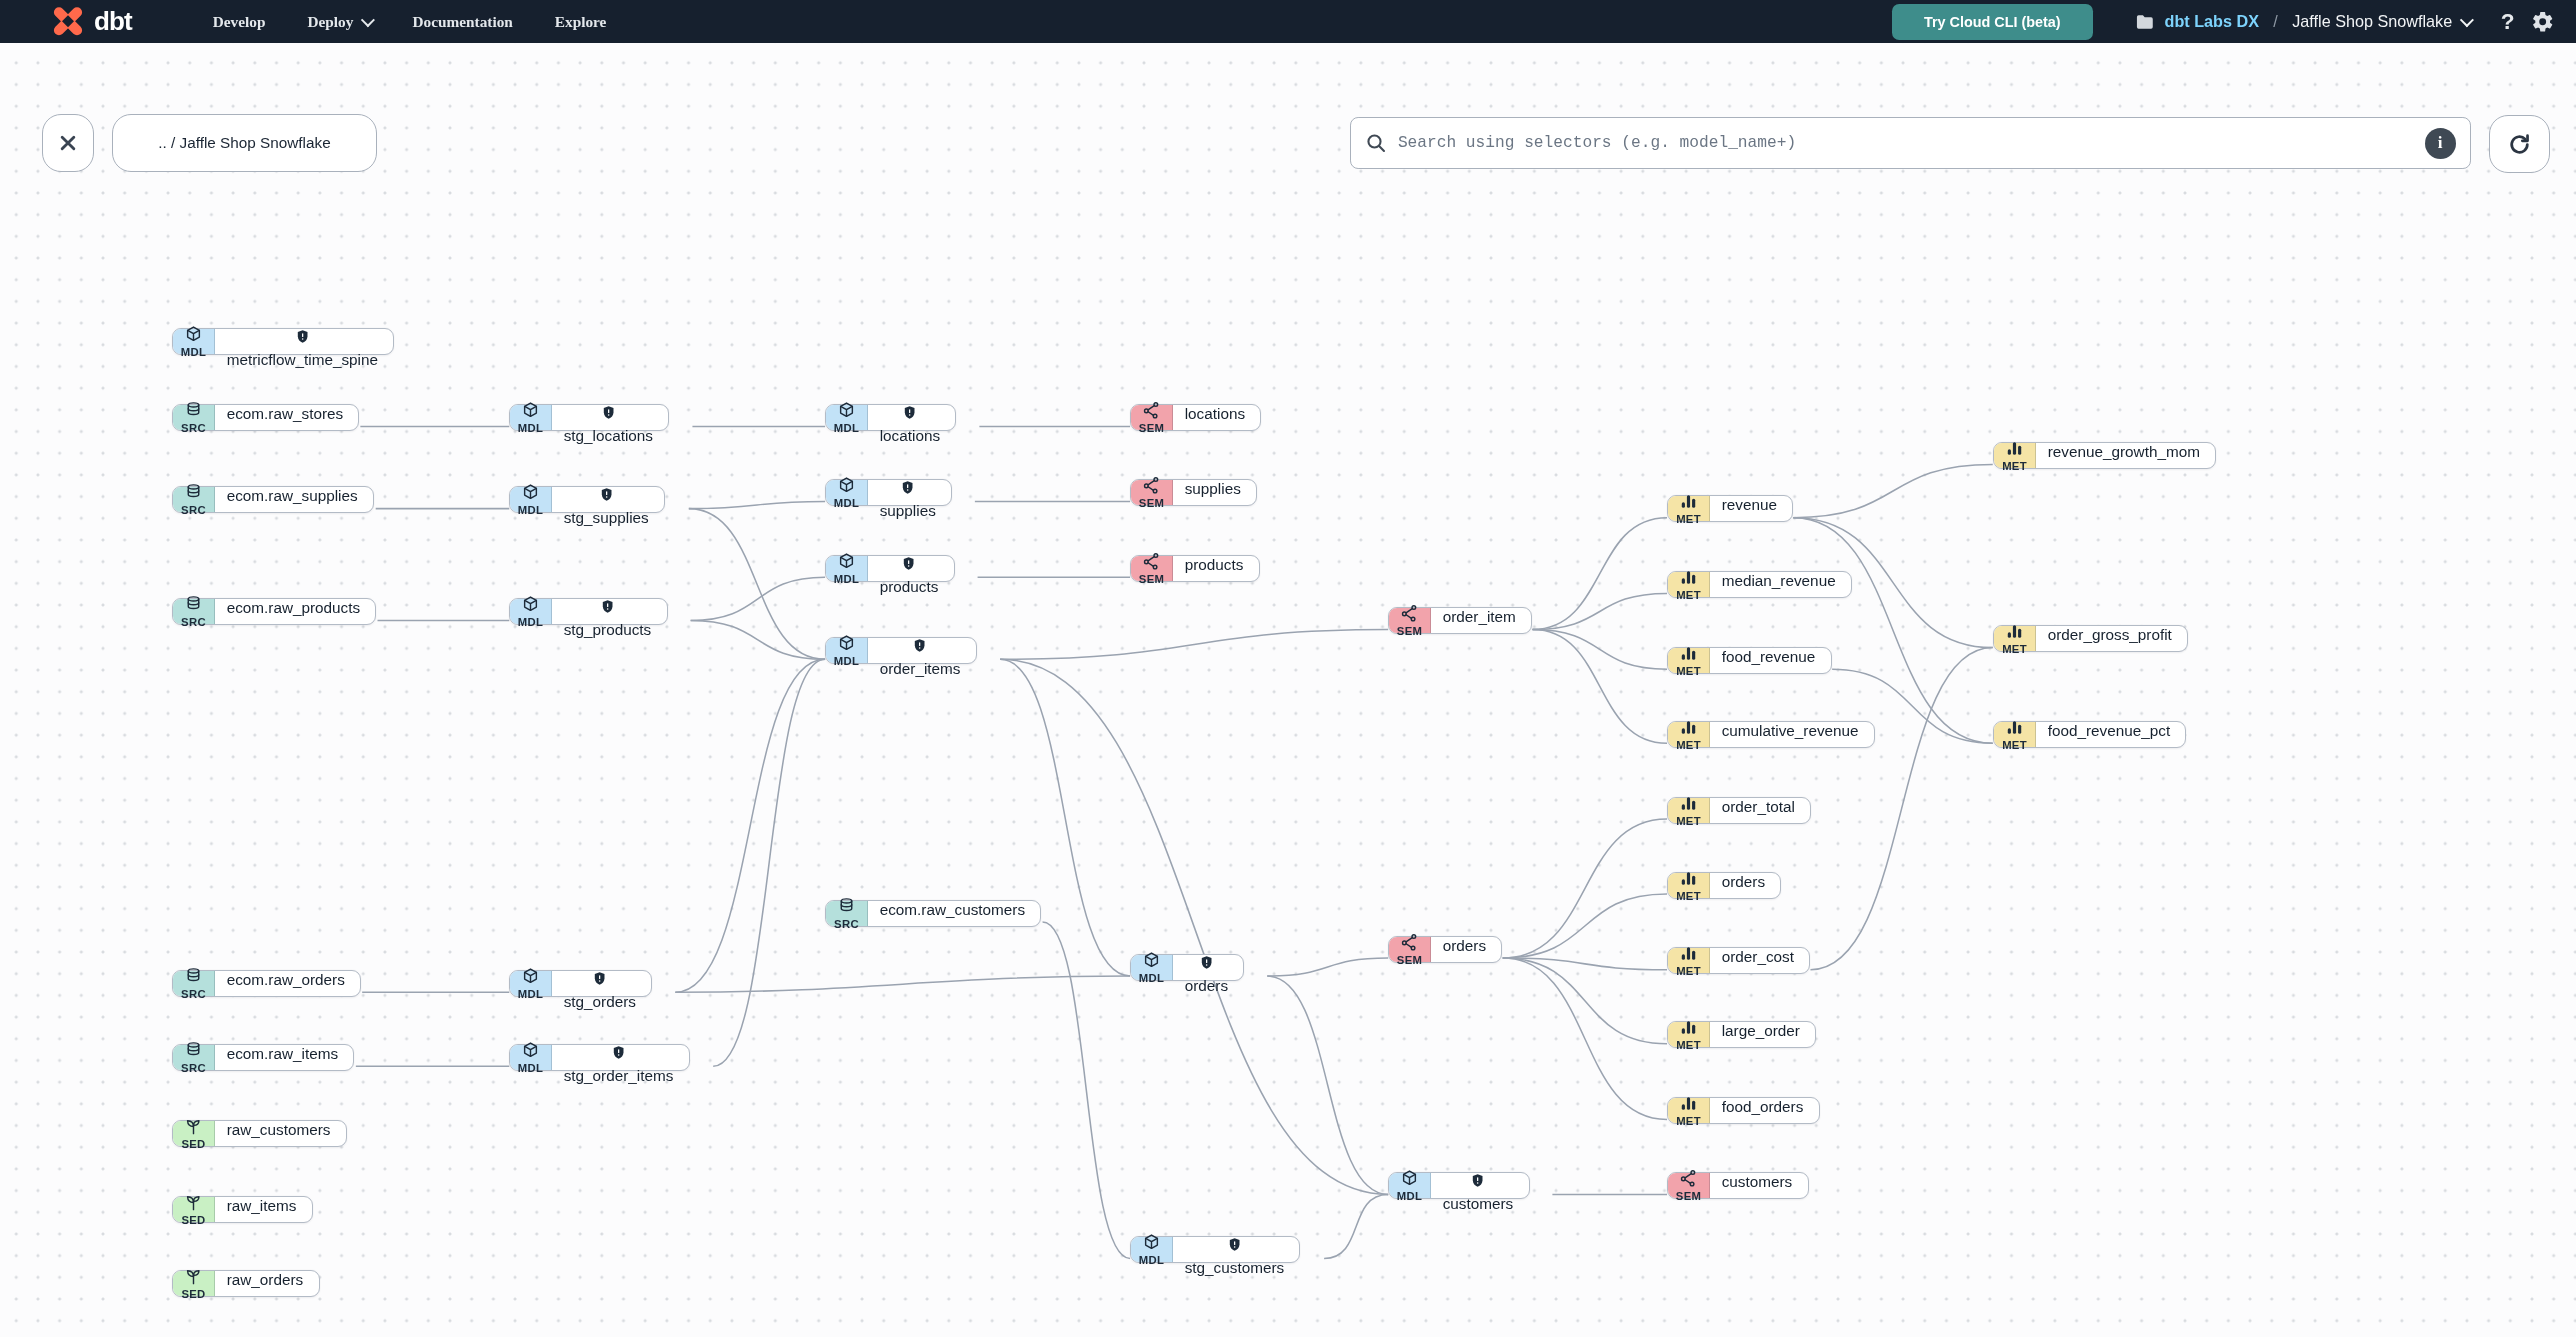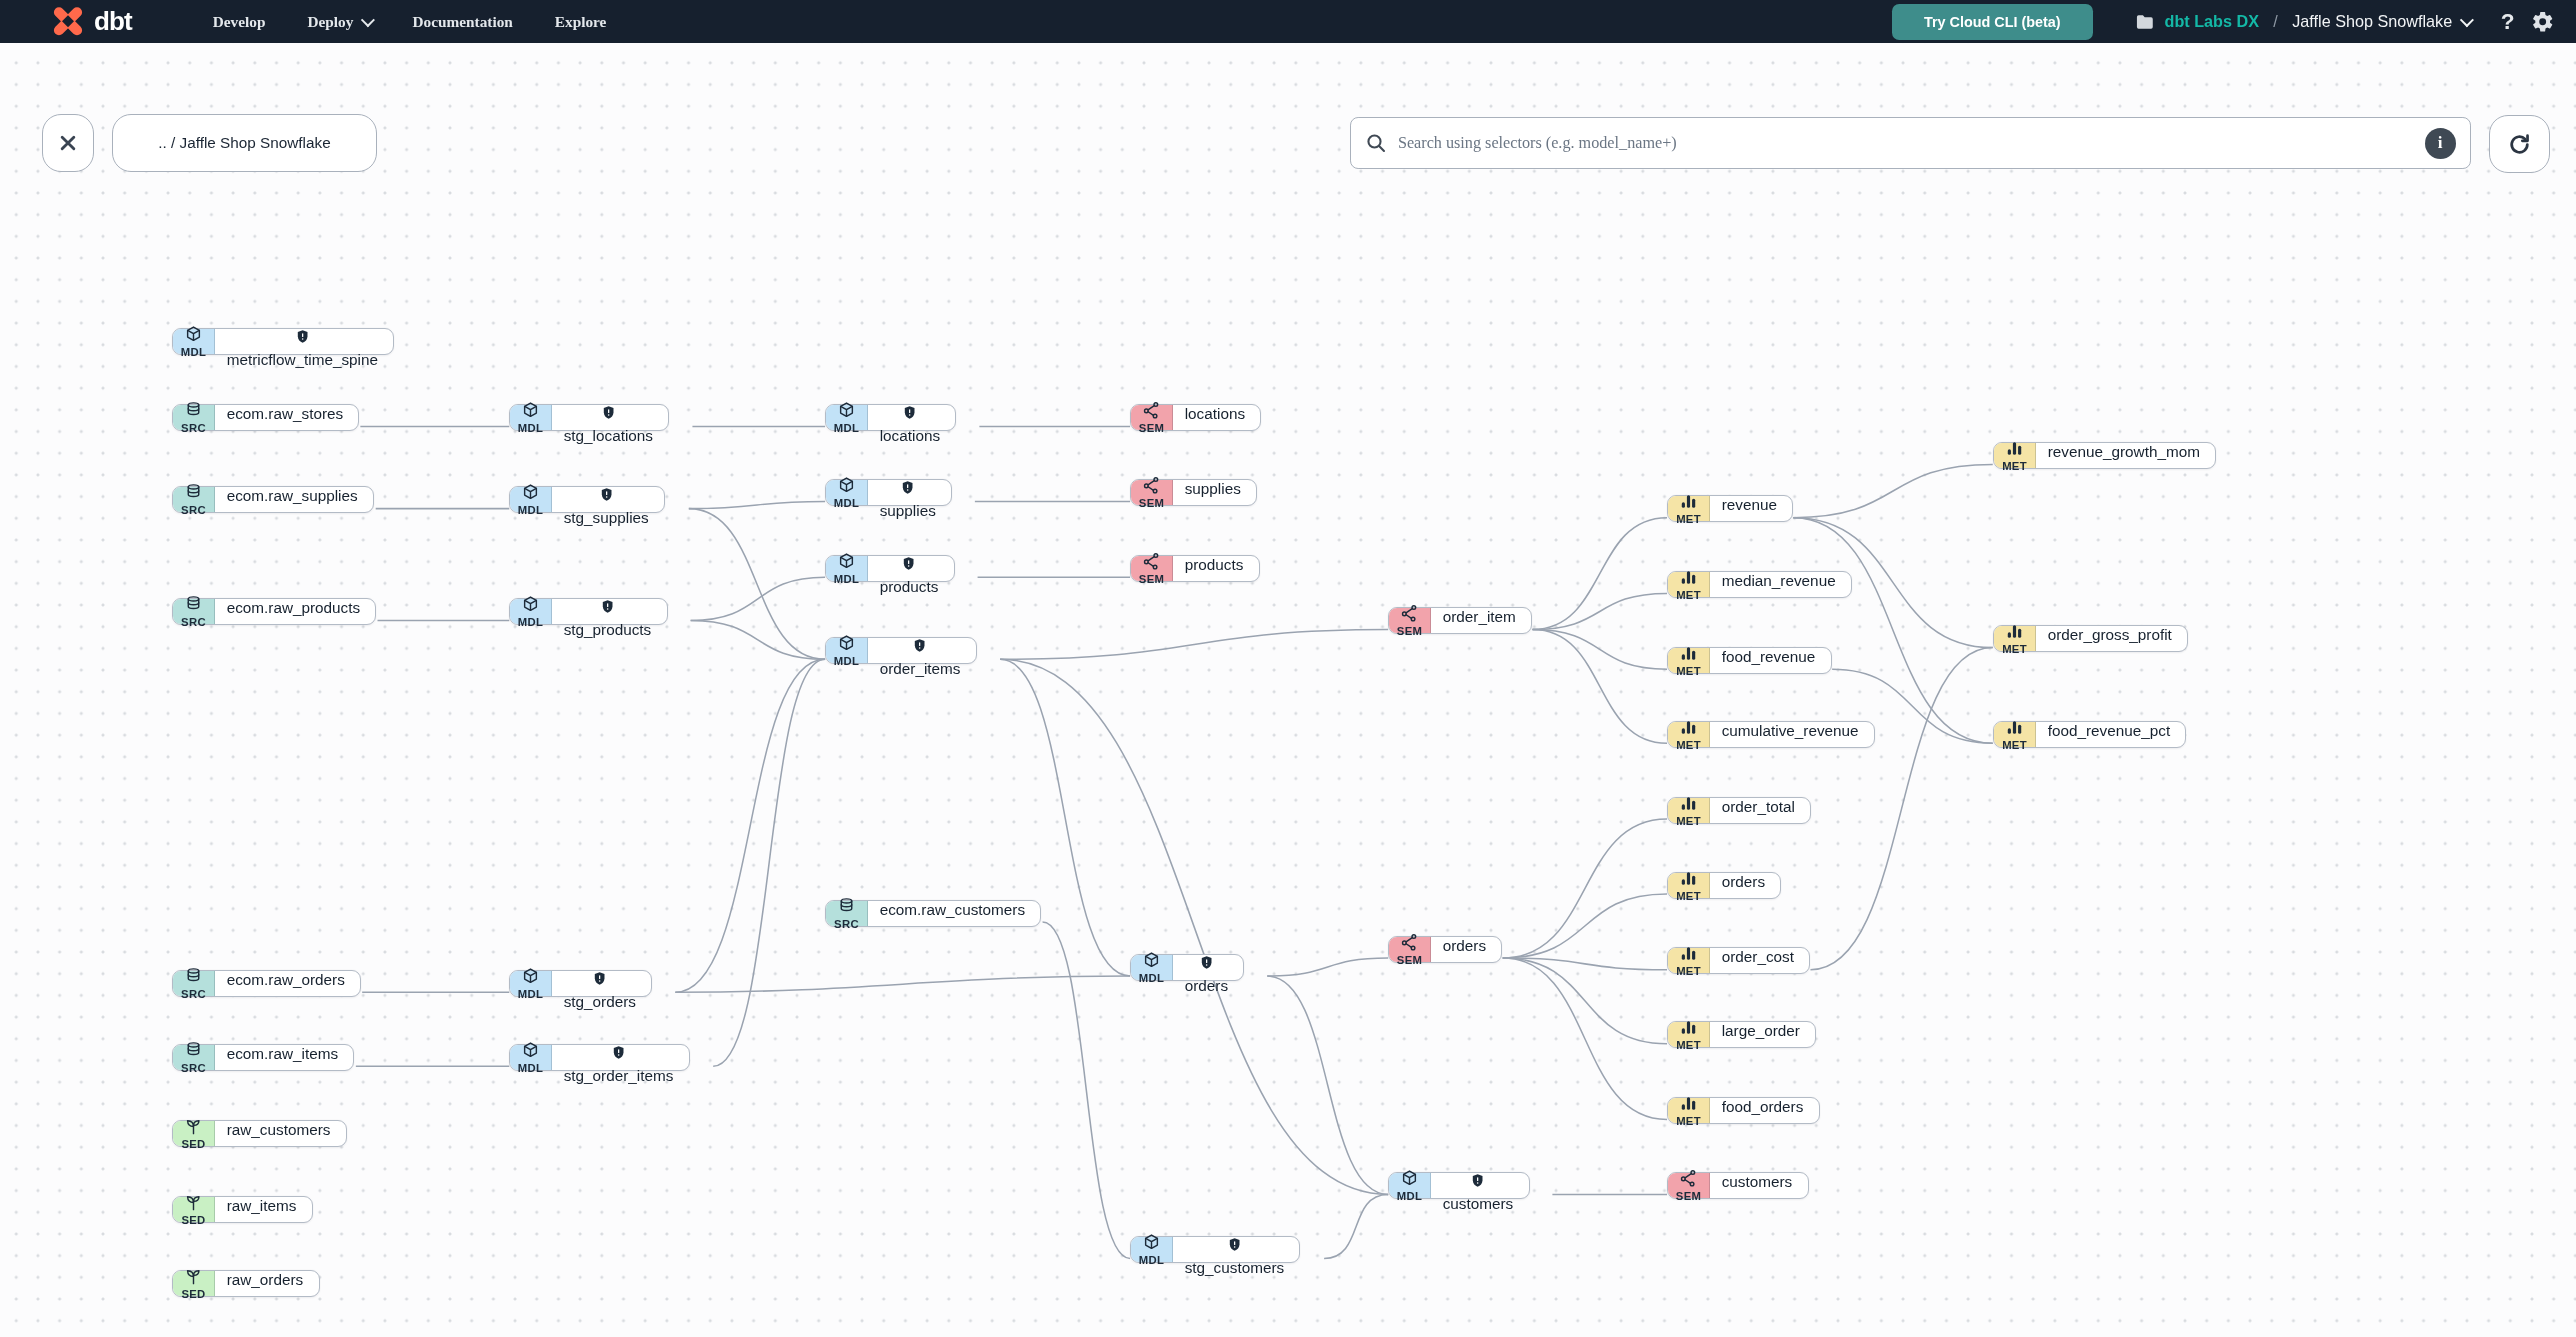--- a/index.html
+++ b/index.html
@@ -11,21 +11,21 @@
     background:#16202e; display:flex; align-items:center; z-index:50; }
   .brand { display:flex; align-items:center; gap:9px; margin-left:51px; }
   .brand-word { color:#ffffff; font-size:26px; font-weight:bold; letter-spacing:-0.9px; }
   .nav-items { display:flex; align-items:center; gap:42px; margin-left:81px; }
   .nav-item { color:#e4e8ec; font-size:15.3px; font-weight:bold; cursor:pointer;
     display:flex; align-items:center; gap:7.2px;font-family:Liberation Serif, serif; }
   .nav-right { margin-left:auto; display:flex; align-items:center; margin-right:21.7px; gap:16.2px; }
   .cta-btn { background:#3e8d8b; color:#ffffff; font-size:14.4px; font-weight:bold;
     border:none; border-radius:7.2px; height:36px; padding:0 32px; cursor:pointer; }
   .acct { display:flex; align-items:center; gap:9px; margin-left:25px; }
-  .acct-name { color:#14b8a6; font-size:16.2px; font-weight:bold; }
+  .acct-name { color:#7dd3fc; font-size:16.2px; font-weight:bold; }
   .crumb-sep { color:#8d97a3; font-size:16.2px; margin:0 5.4px; }
   .proj-name { color:#f2f4f6; font-size:16.2px; display:flex; align-items:center; gap:8.1px; cursor:pointer; }
   .chev { width:10px; height:10px; border-right:2.2px solid currentColor; border-bottom:2.2px solid currentColor;
     transform:rotate(45deg) translateY(-2.7px); display:inline-block; }
   .help-q { color:#e6e9ec; font-size:22.6px; font-weight:bold; cursor:pointer; margin-left:14.4px; }
   .gear { cursor:pointer; display:flex; }
 
   
   .workspace { position:absolute; left:0; top:43px; width:2576px; height:1294px;
     background-color:#fcfcfd;
@@ -35,21 +35,21 @@
   
   .tool-btn { position:absolute; background:#ffffff; border:0.9px solid #a9b1bc;
     border-radius:19px; display:flex; align-items:center; justify-content:center; cursor:pointer; }
   .close-btn { left:42px; top:71px; width:52px; height:58px; }
   .breadcrumb-box { left:112px; top:71px; width:265px; height:58px; cursor:default; }
   .breadcrumb-box span { font-size:15.3px; color:#1a2533; }
   .searchbar { position:absolute; left:1350px; top:74px; width:1121px; height:52px;
     background:#ffffff; border:0.9px solid #a9b1bc; border-radius:8.1px;
     display:flex; align-items:center; padding:0 14.4px; }
   .searchbar input { flex:1; border:none; outline:none; font-size:16.2px; color:#1a2533;
-    margin-left:10.8px; font-family:Liberation Serif, serif; background:transparent; }
+    margin-left:10.8px; font-family:Liberation Mono, monospace; background:transparent; }
   .searchbar input::placeholder { color:#6b7684; }
   .info-dot { width:31px; height:31px; border-radius:50%; background:#3f4954; color:#ffffff;
     font-size:17px; font-weight:bold; display:flex; align-items:center; justify-content:center;
     font-family:"Liberation Serif", serif; cursor:pointer; }
   .refresh-btn { left:2489px; top:72px; width:61px; height:58px; }
 
   
   #canvas { position:absolute; left:0; top:0; width:2576px; height:1294px; }
   #edge-layer { position:absolute; left:0; top:0; pointer-events:none; }
   .node { position:absolute; display:flex; height:27px; background:#ffffff;

